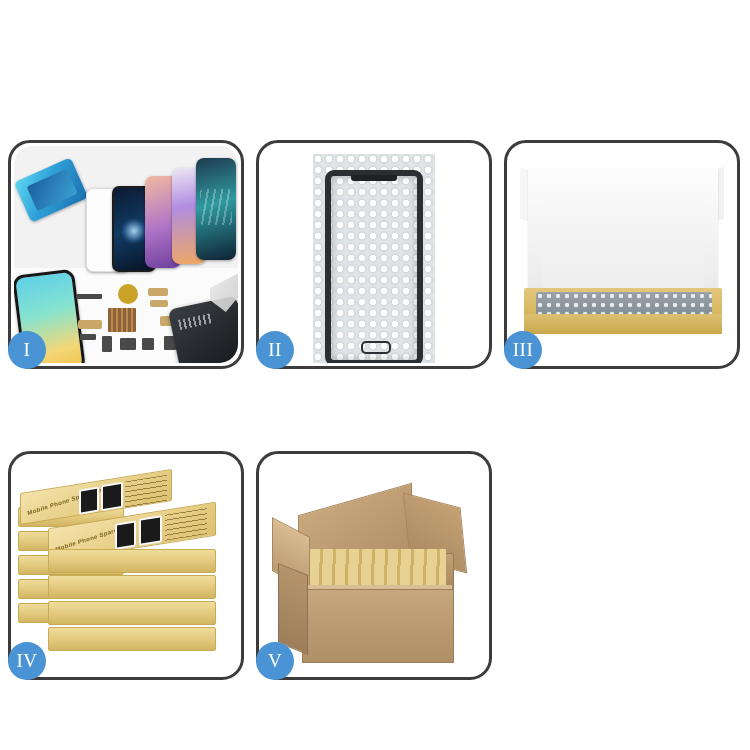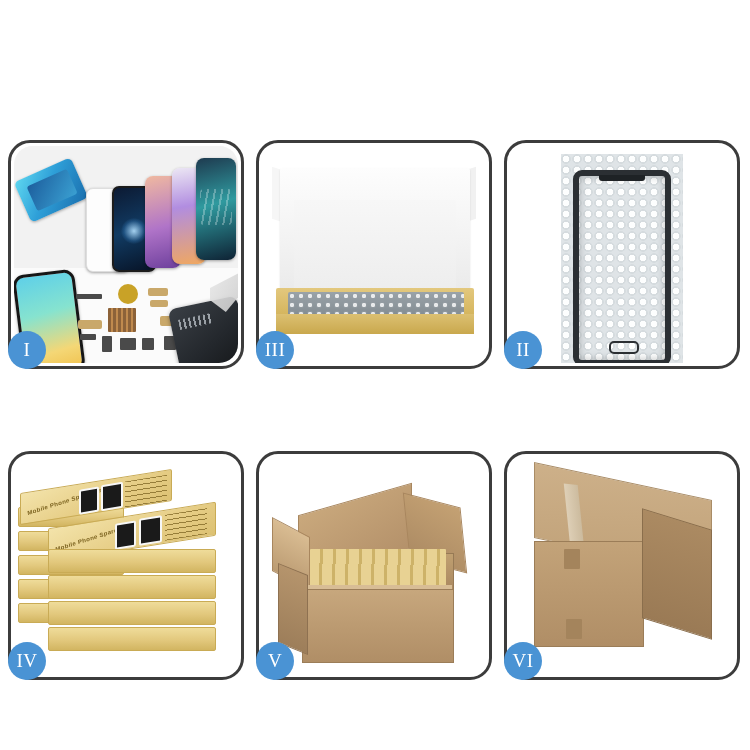--- a/index.html
+++ b/index.html
@@ -414,40 +414,40 @@
           <div class="pt pt-flex" style="left:84px;top:34px;width:26px;height:10px;"></div>
           <div class="pt" style="left:88px;top:54px;width:12px;height:14px;"></div>
         </div>
         <div class="logicboard"></div>
         <div class="tweezer"></div>
       </div>
       <div class="badge">I</div>
     </div>
 
     <div class="panel">
+      <div class="panel-photo p2">
+        <div class="bubble-sheet">
+          <div class="screen-frame">
+            <div class="home-btn"></div>
+          </div>
+        </div>
+      </div>
+      <div class="badge">II</div>
+    </div>
+
+    <div class="panel">
       <div class="panel-photo p3">
         <div class="box3-flapL"></div>
         <div class="box3-flapR"></div>
         <div class="box3-lid"></div>
         <div class="box3-tray"></div>
         <div class="box3-screen"></div>
         <div class="box3-tray-front"></div>
       </div>
       <div class="badge">III</div>
-    </div>
-
-    <div class="panel">
-      <div class="panel-photo p2">
-        <div class="bubble-sheet">
-          <div class="screen-frame">
-            <div class="home-btn"></div>
-          </div>
-        </div>
-      </div>
-      <div class="badge">II</div>
     </div>
 
     <div class="panel">
       <div class="panel-photo p4">
         <div class="stack">
 
           <div class="gbox" style="left:0;top:28px;width:104px;height:18px;"></div>
           <div class="gbox" style="left:0;top:52px;width:104px;height:18px;"></div>
           <div class="gbox" style="left:0;top:76px;width:104px;height:18px;"></div>
           <div class="gbox" style="left:0;top:100px;width:104px;height:18px;"></div>
@@ -483,26 +483,15 @@
         <div class="c5-inner"></div>
         <div class="c5-goods"></div>
         <div class="c5-flapL"></div>
         <div class="c5-rim"></div>
         <div class="c5-body"></div>
         <div class="c5-side"></div>
       </div>
       <div class="badge">V</div>
     </div>
 
-    <div class="panel">
-      <div class="panel-photo p6">
-        <div class="c6-top"></div>
-        <div class="c6-tape"></div>
-        <div class="c6-front"></div>
-        <div class="c6-rightface"></div>
-        <div class="c6-tab" style="left:54px;top:92px;"></div>
-        <div class="c6-tab" style="left:56px;top:162px;"></div>
-      </div>
-      <div class="badge">VI</div>
-    </div>
 
   </div>
 </div>
 
 </body></html>

